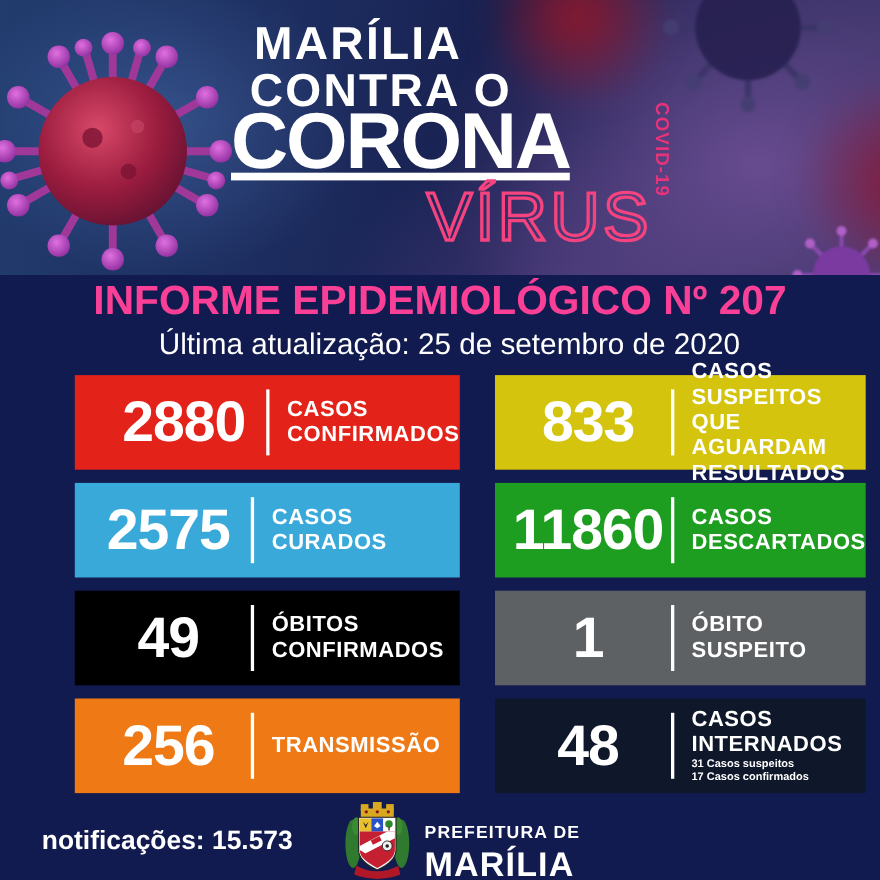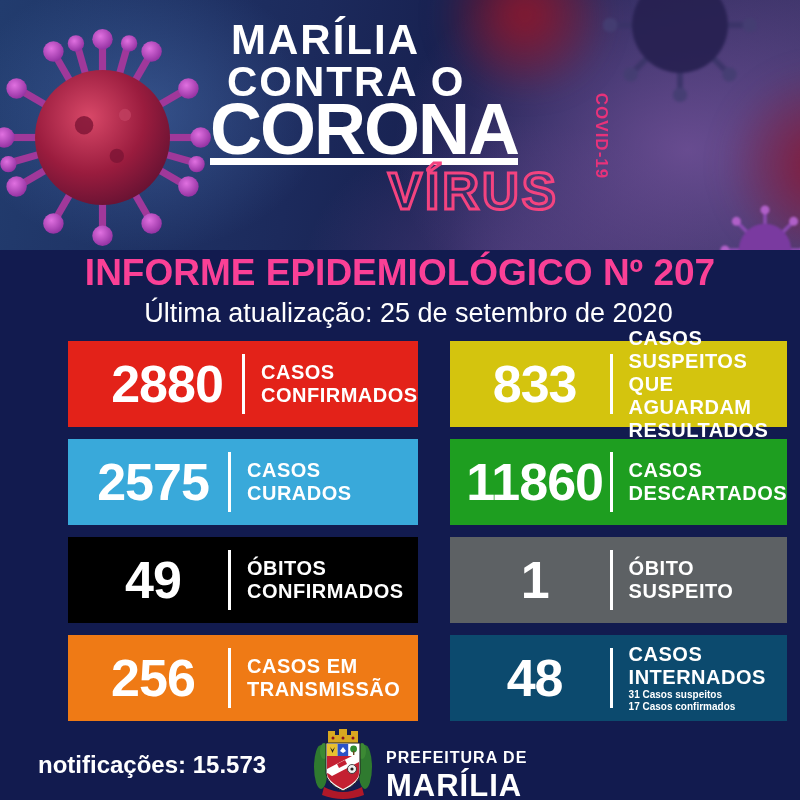--- a/index.html
+++ b/index.html
@@ -25,21 +25,21 @@
     background:radial-gradient(circle at 60% 50%, rgba(140,20,45,.9), rgba(140,20,45,0) 70%);}
   .virus-svg{position:absolute;}
   .v-main{left:-10px;top:25px;width:225px;height:225px;}
   .v-topright{left:600px;top:-55px;width:160px;height:160px;filter:blur(1.5px);opacity:.9;}
   .v-botright{left:720px;top:205px;width:90px;height:90px;filter:blur(1px);}
   .hdr-line{position:absolute;color:#ffffff;white-space:nowrap;}
   .hdr-marilia{left:231px;top:16px;font-size:42px;font-weight:600;letter-spacing:2px;}
   .hdr-contra{left:227px;top:58px;font-size:42px;font-weight:700;letter-spacing:2px;}
   .hdr-corona{left:210px;top:88px;font-size:72px;font-weight:800;letter-spacing:-2px;text-decoration:underline;}
   .hdr-virus{
-    left:388px;top:162px;font-size:51px;font-weight:700;letter-spacing:3px;
+    left:388px;top:162px;font-size:62px;font-weight:400;letter-spacing:3px;
     color:transparent;-webkit-text-stroke:3px #f4437f;
   }
   .hdr-covid{
     left:558px;top:126px;font-size:17px;font-weight:700;letter-spacing:1px;
     color:#e8327a;transform:rotate(90deg);transform-origin:center;
   }
   
   .titleband{width:800px;height:91px;text-align:center;}
   .main-title{
     padding-top:2px;font-size:37px;font-weight:700;letter-spacing:0px;
@@ -253,26 +253,25 @@
     <div class="stat-label">
       <div>ÓBITO</div>
       <div>SUSPEITO</div>
     </div>
   </div>
 
   <div class="stat" style="background: rgb(239, 122, 21);">
     <div class="stat-num">256</div>
     <div class="stat-div"></div>
     <div class="stat-label">
-      <div>CASOS EM</div>
       <div>TRANSMISSÃO</div>
     </div>
   </div>
 
-  <div class="stat" style="background: #0c4a6e;">
+  <div class="stat" style="background: #0f172a;">
     <div class="stat-num">48</div>
     <div class="stat-div"></div>
     <div class="stat-label">
       <div>CASOS INTERNADOS</div>
       <div class="stat-sub">31 Casos suspeitos</div>
       <div class="stat-sub">17 Casos confirmados</div>
     </div>
   </div>
 
 </div>

